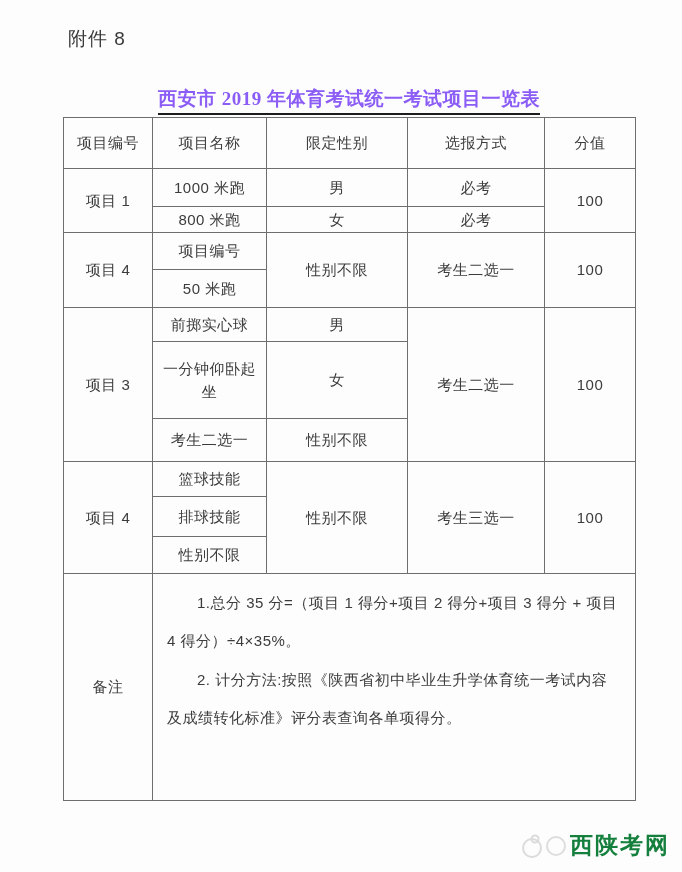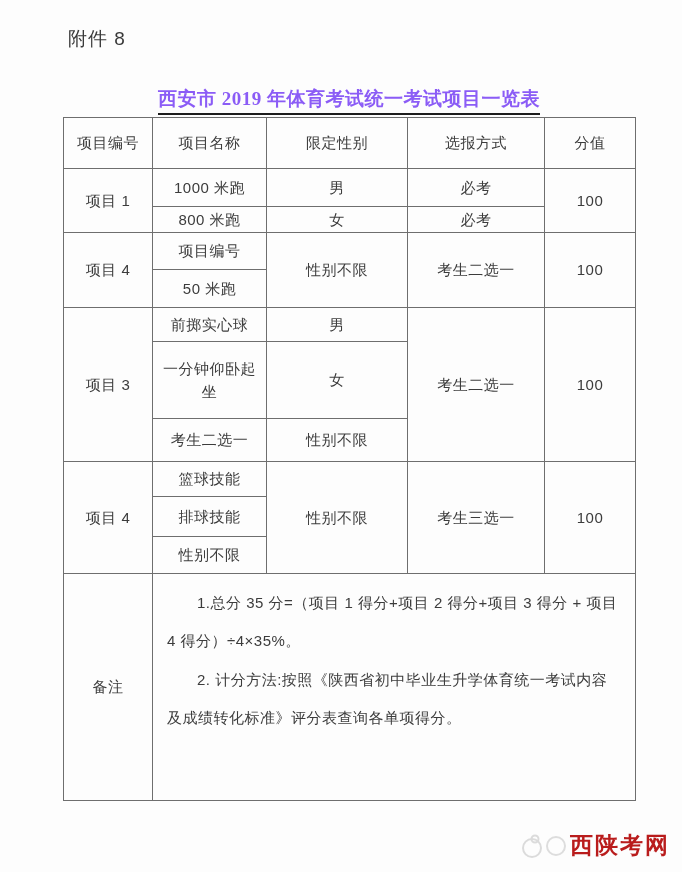--- a/index.html
+++ b/index.html
@@ -78,21 +78,21 @@
     color: #3c3c3c;
     letter-spacing: 0.5px;
   }
 
   .watermark {
     position: absolute;
     right: 12px; top: 830px;
     display: flex;
     align-items: center;
     gap: 4px;
-    color: #b91c1c;
+    color: #15803d;
     font-size: 23px;
     font-weight: 700;
     letter-spacing: 2px;
     user-select: none;
   }
   .watermark svg { display: block; opacity: 0.85; }
 </style>
 </head>
 <body>
 

